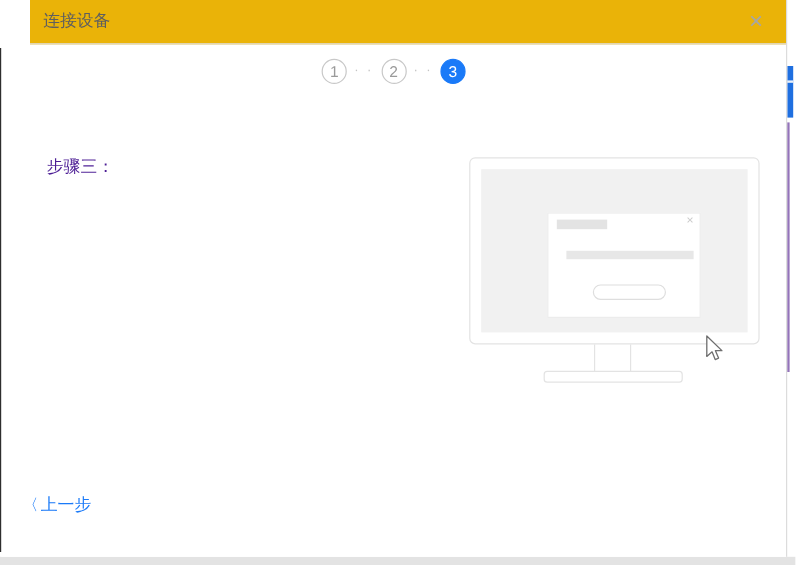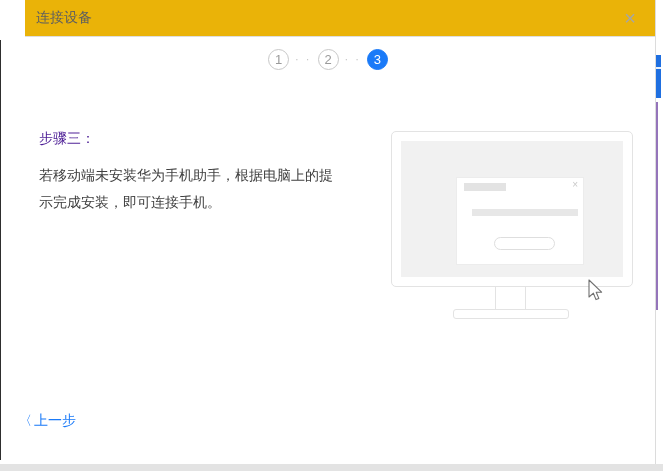--- a/index.html
+++ b/index.html
@@ -116,21 +116,20 @@
 
   <div class="stepper">
     <div class="step-circle">1</div>
     <span class="step-dots">· ·</span>
     <div class="step-circle">2</div>
     <span class="step-dots">· ·</span>
     <div class="step-circle active">3</div>
   </div>
 
   <div class="step-heading">步骤三：</div>
-  <div class="step-body">若移动端未安装华为手机助手，根据电脑上的提示完成安装，即可连接手机。</div>
 
   <div class="monitor">
     <div class="monitor-screen">
       <div class="mock-dialog">
         <div class="mock-titlebar-bar"></div>
         <span class="mock-close">×</span>
         <div class="mock-text-bar"></div>
         <div class="mock-pill-button"></div>
         <svg class="mock-cursor" viewBox="0 0 17 24">
           <path d="M2,1 L2,18 L6.4,14.2 L9,20.6 L11.8,19.4 L9.2,13.2 L14.6,13.2 Z" fill="#ffffff" stroke="#6f6f6f" stroke-width="1.1" stroke-linejoin="round"></path>

